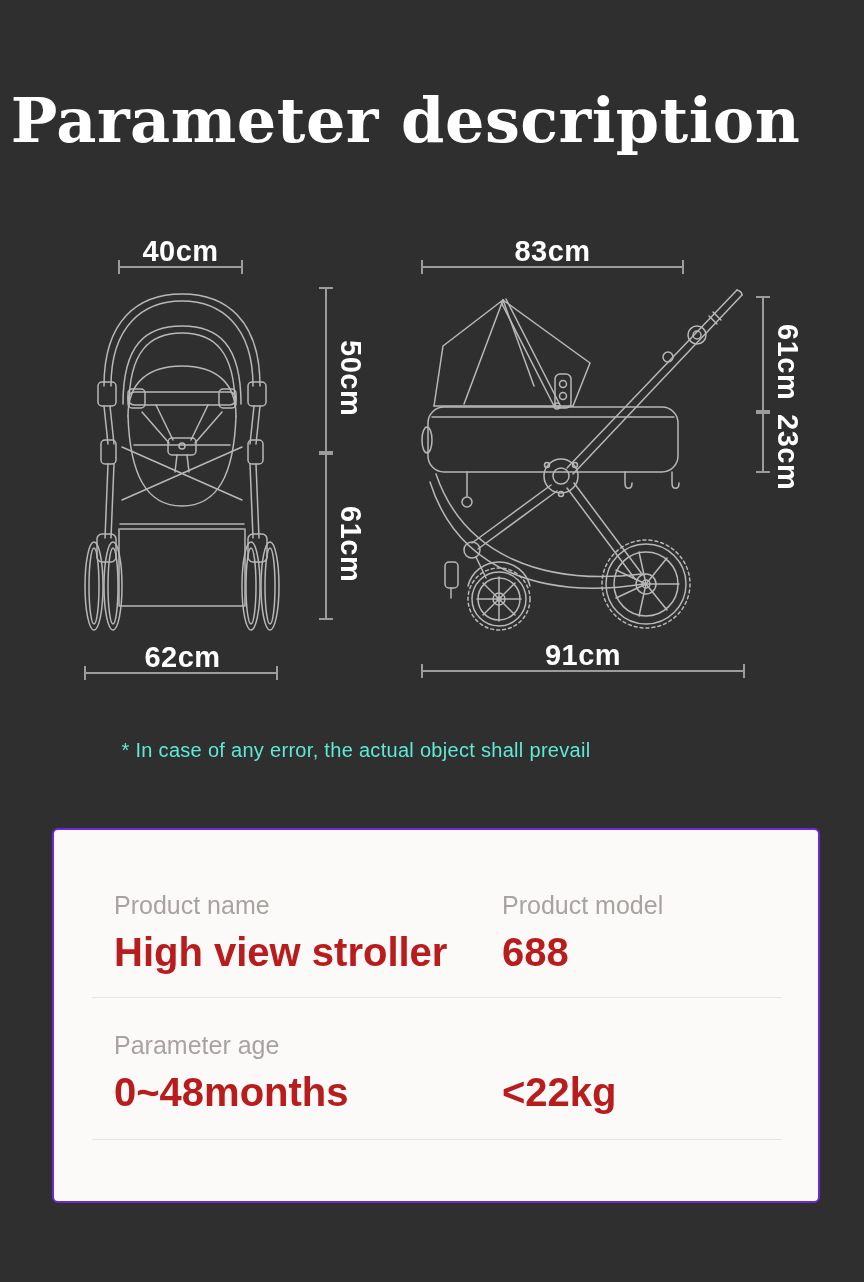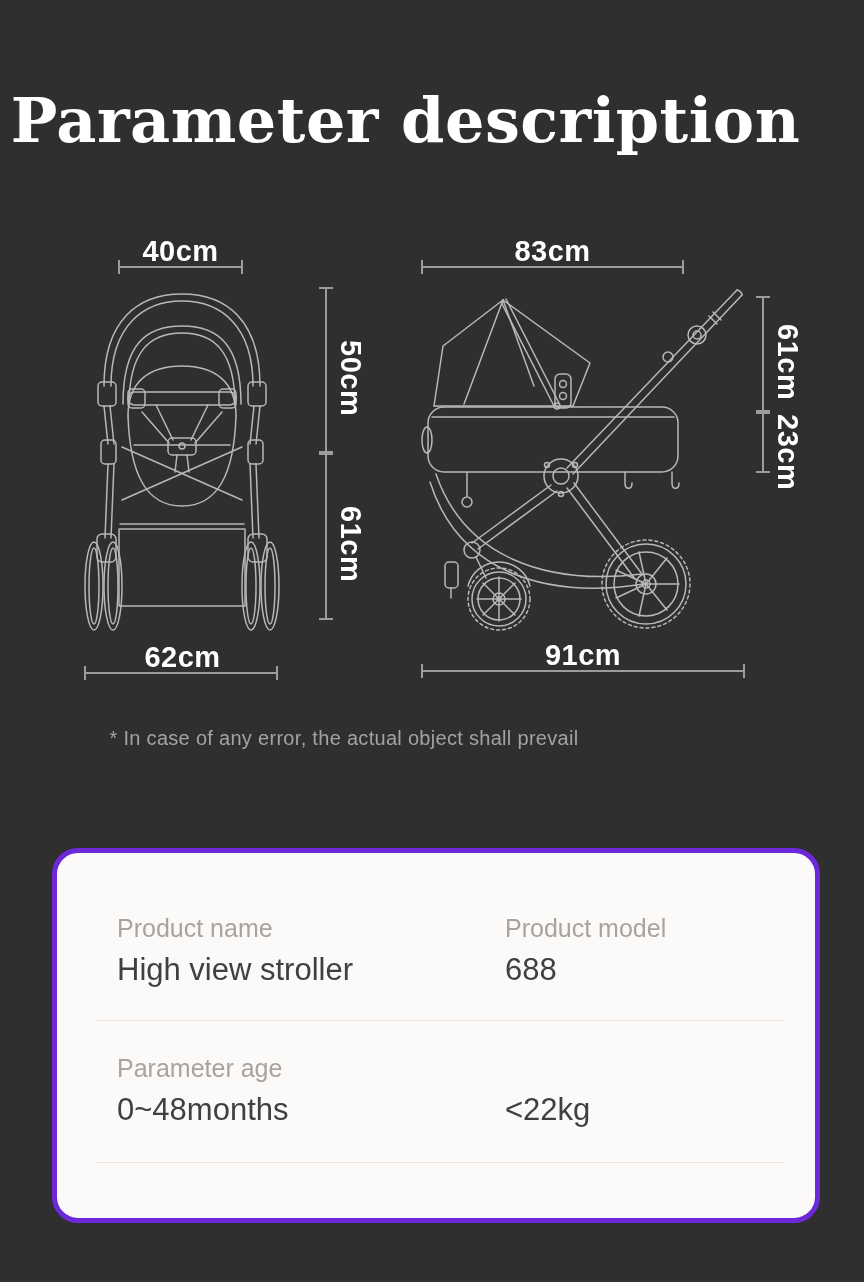--- a/index.html
+++ b/index.html
@@ -22,31 +22,30 @@
   .vdim::before{top:0;} .vdim::after{bottom:0;}
   .dim-label{
     position:absolute;color:#ffffff;font-weight:700;font-size:29px;
     letter-spacing:0.5px;text-align:center;line-height:1.1;margin-top:8px;
   }
   .dim-label.vert{
     writing-mode:vertical-rl;width:36px;display:flex;
     align-items:center;justify-content:center;overflow:visible;
   }
   .disclaimer{
-    position:absolute;left:0;top:727px;width:688px;margin:0;
-    text-align:center;color:#a3a3a3;font-size:20px;letter-spacing:0.3px;
+    position:absolute;left:0;top:727px;width:688px;margin:12px;
+    text-align:center;color:#5eead4;font-size:20px;letter-spacing:0.3px;
   }
   .spec-card{
     position:absolute;left:52px;top:828px;width:768px;height:375px;
-    box-sizing:border-box;background:#fcfaf8;border:5px solid #6d28d9;
-    border-radius:26px;
-    margin-top:20px;
+    box-sizing:border-box;background:#fcfaf8;border:2px solid #6d28d9;
+    border-radius:6px;
   }
   .spec-label{position:absolute;color:#a7a3a0;font-size:25px;line-height:1.2;}
-  .spec-value{position:absolute;color:#404040;font-size:31px;font-weight:400;line-height:1.2;}
+  .spec-value{position:absolute;color:#b91c1c;font-size:40px;font-weight:700;line-height:1.2;}
   .card-divider{position:absolute;left:38px;width:690px;height:1px;background:#e7e4e1;}
 </style>
 </head>
 <body>
 
 <div class="page">
 
   <h1 class="title">Parameter description</h1>
 
   <svg class="drawing" style="left:84px;top:282px" width="196" height="350" viewBox="0 0 196 350">

